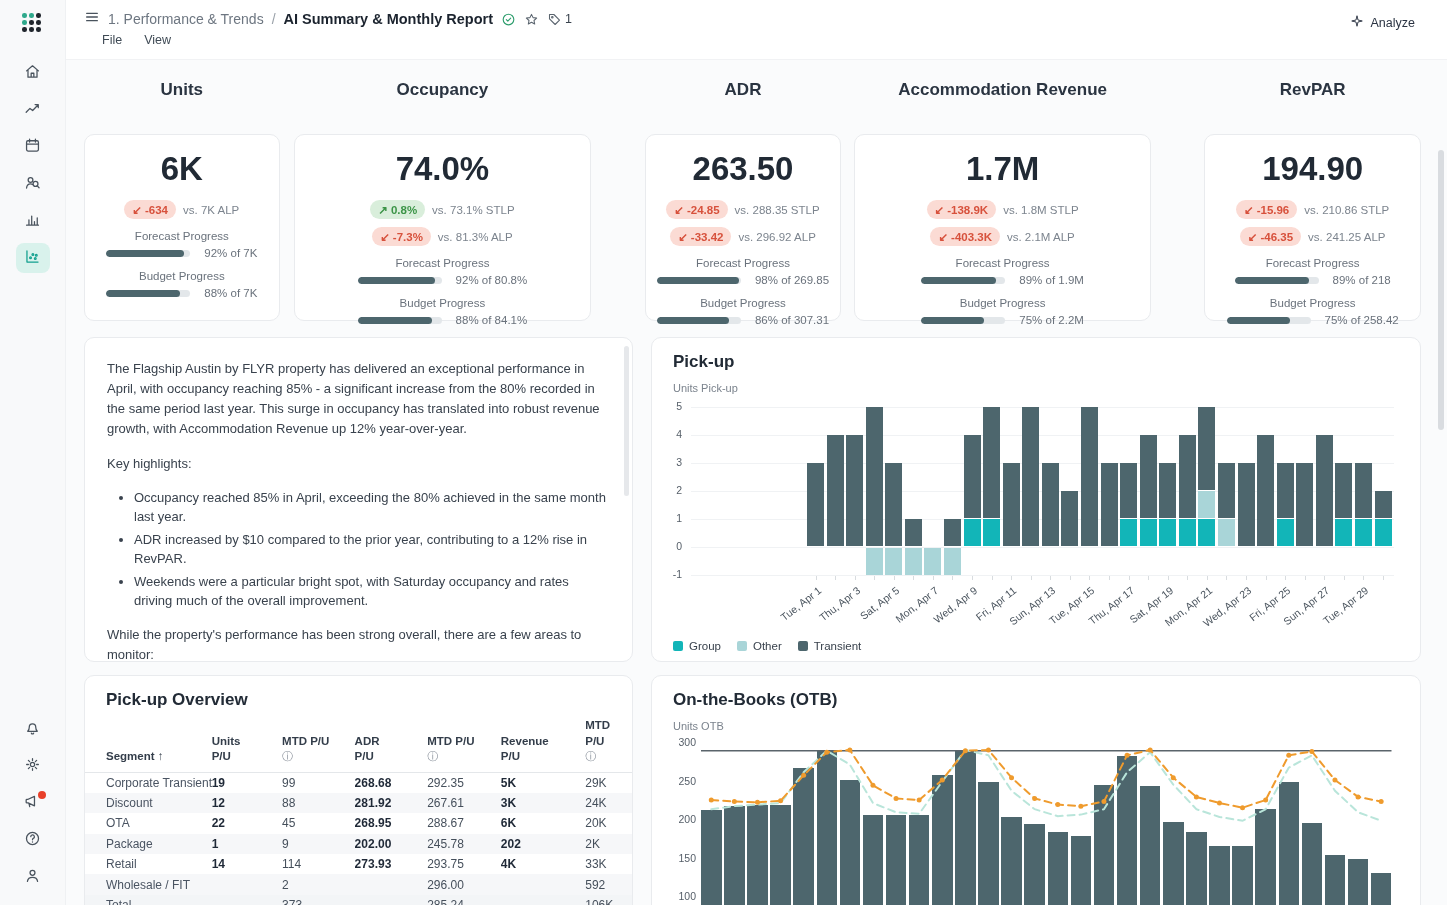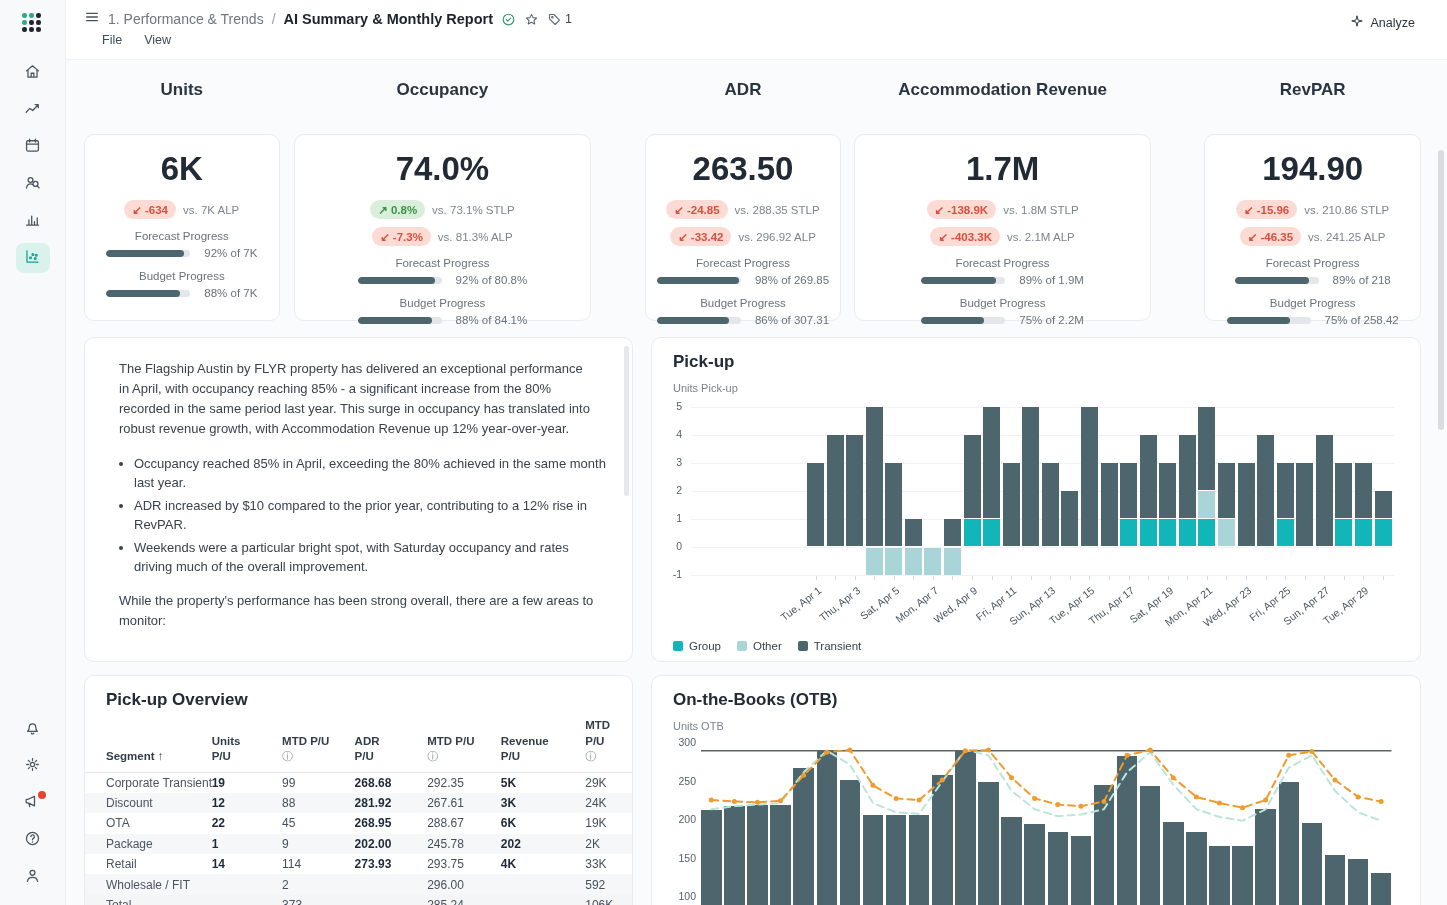--- a/index.html
+++ b/index.html
@@ -54,21 +54,21 @@
   .prog-label { font-size:11.5px; color:#6a727c; }
   .prog-row { display:flex; align-items:center; gap:14px; margin-top:5px; }
   .prog-track { width:84px; height:7px; border-radius:4px; background:#e3e7ea; overflow:hidden; }
   .prog-fill { height:100%; border-radius:4px; background:#4d666d; }
   .prog-text { font-size:11.5px; color:#6a727c; white-space:nowrap; }
   
   .row2 { display:flex; gap:18px; margin-top:16px; }
   .row3 { display:flex; gap:18px; margin-top:13px; }
   .summary-card { width:549px; height:325px; padding:21px 24px 0 22px; overflow:hidden; position:relative; }
   .summary-card h3 { font-size:13.5px; font-weight:700; color:#222b36; margin:0 0 15px; }
-  .summary-card p { font-size:13px; line-height:1.55; color:#39424d; margin:0 12px 14px; }
+  .summary-card p { font-size:13px; line-height:1.55; color:#39424d; margin:0 0 14px; }
   .summary-card ul { margin:0 0 14px; padding-left:27px; }
   .summary-card li { font-size:13px; line-height:1.5; color:#39424d; margin-bottom:3px; }
   .summary-scrollbar { position:absolute; right:3px; top:8px; width:5px; height:150px; border-radius:3px; background:#e6e8eb; }
   .chart-card { flex:1; height:325px; position:relative; overflow:hidden; }
   .otb-card { flex:1; height:300px; position:relative; overflow:hidden; }
   .table-card { width:549px; height:240px; position:relative; overflow:hidden; }
   .card-title { position:absolute; left:21px; top:14px; font-size:17px; font-weight:700; color:#222b36;text-align:center; }
   .axis-label { position:absolute; left:21px; top:44px; font-size:11px; color:#7b838d; }
   
   .gridline { position:absolute; height:1px; background:#f0f2f4; }
@@ -384,20 +384,21 @@
               <span class="prog-text">75% of 258.42</span>
             </div>
           </div>
         </div>
       </div>
     </div>
 
   <div class="row2">
     <section class="card summary-card">
       <p>The Flagship Austin by FLYR property has delivered an exceptional performance in April, with occupancy reaching 85% - a significant increase from the 80% recorded in the same period last year. This surge in occupancy has translated into robust revenue growth, with Accommodation Revenue up 12% year-over-year.</p>
+      <p>Key highlights:</p>
       <ul id="summary-highlights">
           <li>Occupancy reached 85% in April, exceeding the 80% achieved in the same month last year.</li>
           <li>ADR increased by $10 compared to the prior year, contributing to a 12% rise in RevPAR.</li>
           <li>Weekends were a particular bright spot, with Saturday occupancy and rates driving much of the overall improvement.</li>
         </ul>
       <p>While the property's performance has been strong overall, there are a few areas to monitor:</p>
 
       <div class="summary-scrollbar"></div>
     </section>
 
@@ -592,21 +593,21 @@
               <td class="c-bold">3K</td>
               <td class="c-mtd">24K</td>
             </tr>
             <tr>
               <td class="c-seg">OTA</td>
               <td class="c-bold">22</td>
               <td class="c-mtd">45</td>
               <td class="c-bold">268.95</td>
               <td class="c-mtd">288.67</td>
               <td class="c-bold">6K</td>
-              <td class="c-mtd">19K</td>
+              <td class="c-mtd">20K</td>
             </tr>
             <tr class="striped">
               <td class="c-seg">Package</td>
               <td class="c-bold">1</td>
               <td class="c-mtd">9</td>
               <td class="c-bold">202.00</td>
               <td class="c-mtd">245.78</td>
               <td class="c-bold">202</td>
               <td class="c-mtd">2K</td>
             </tr>

